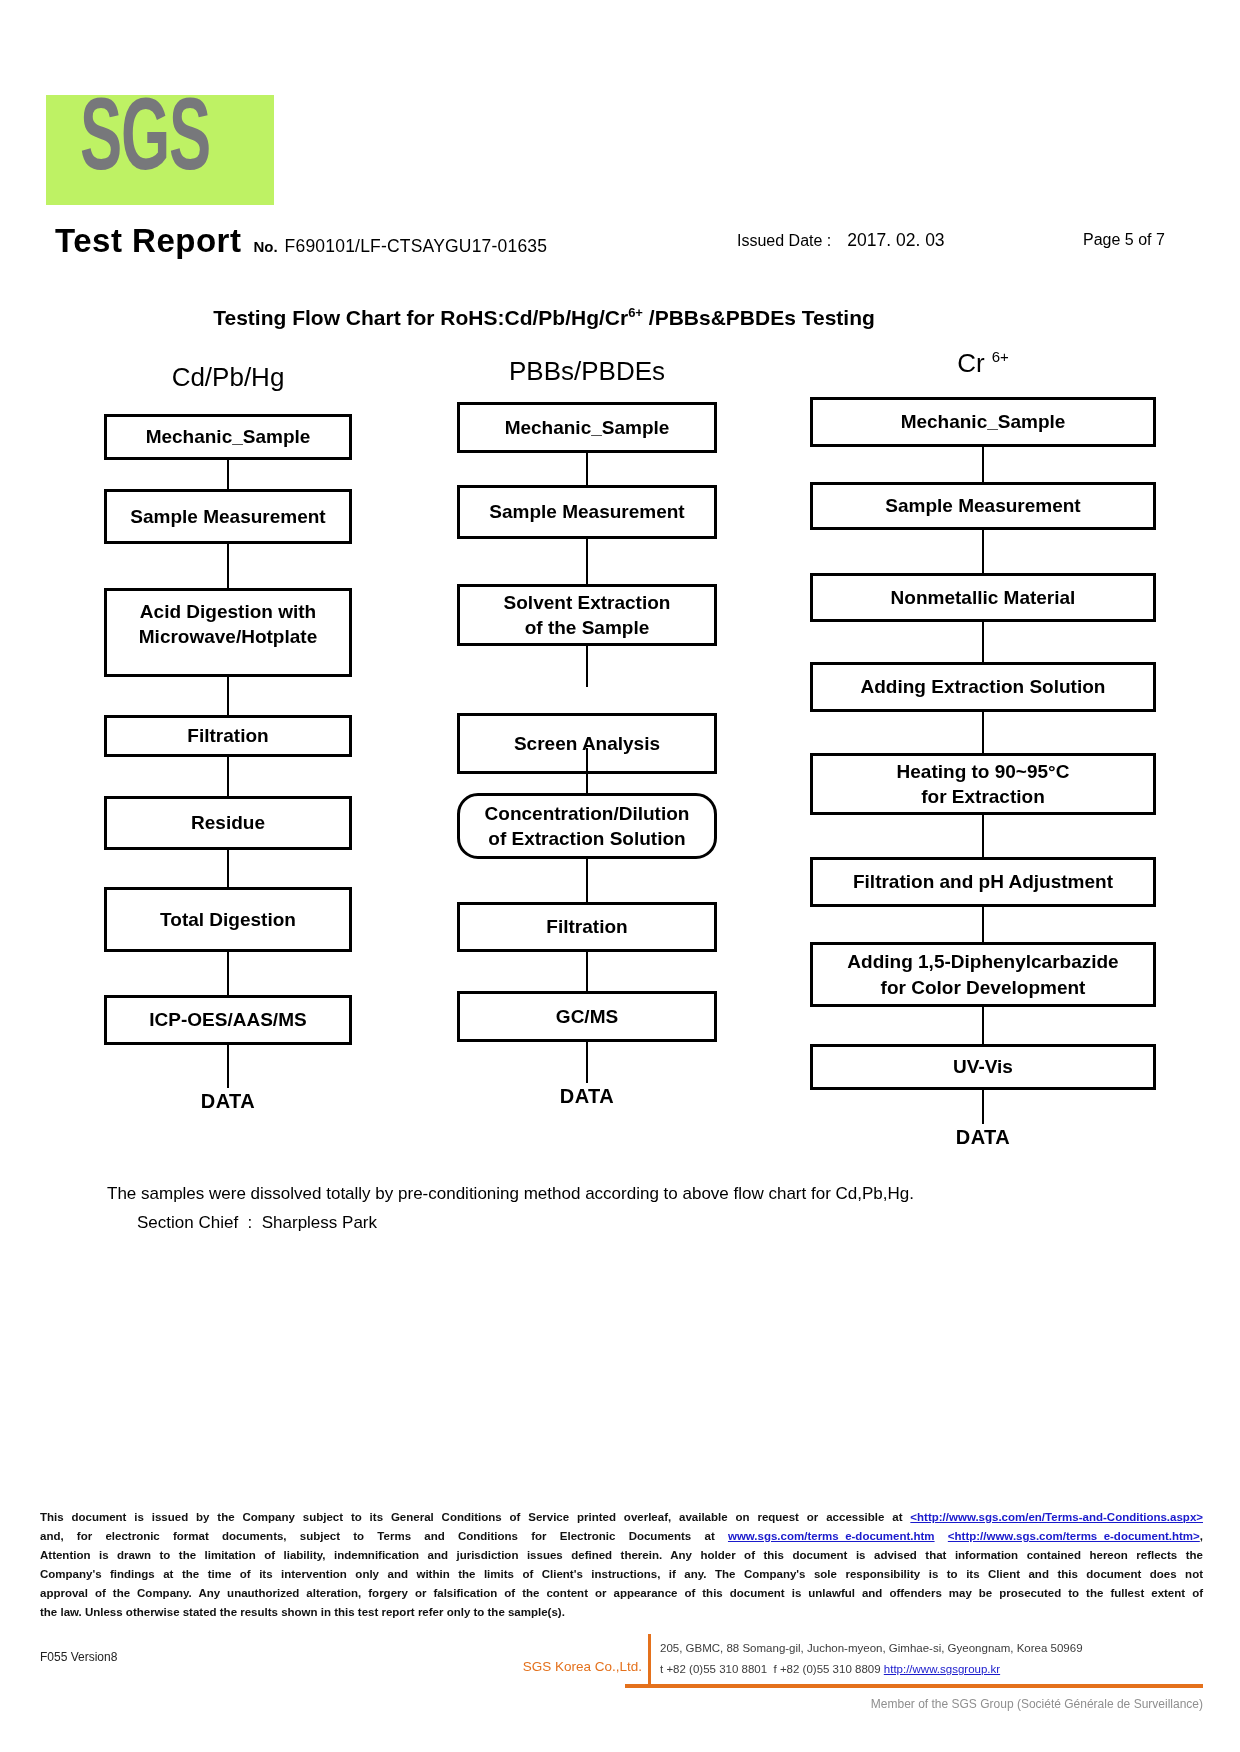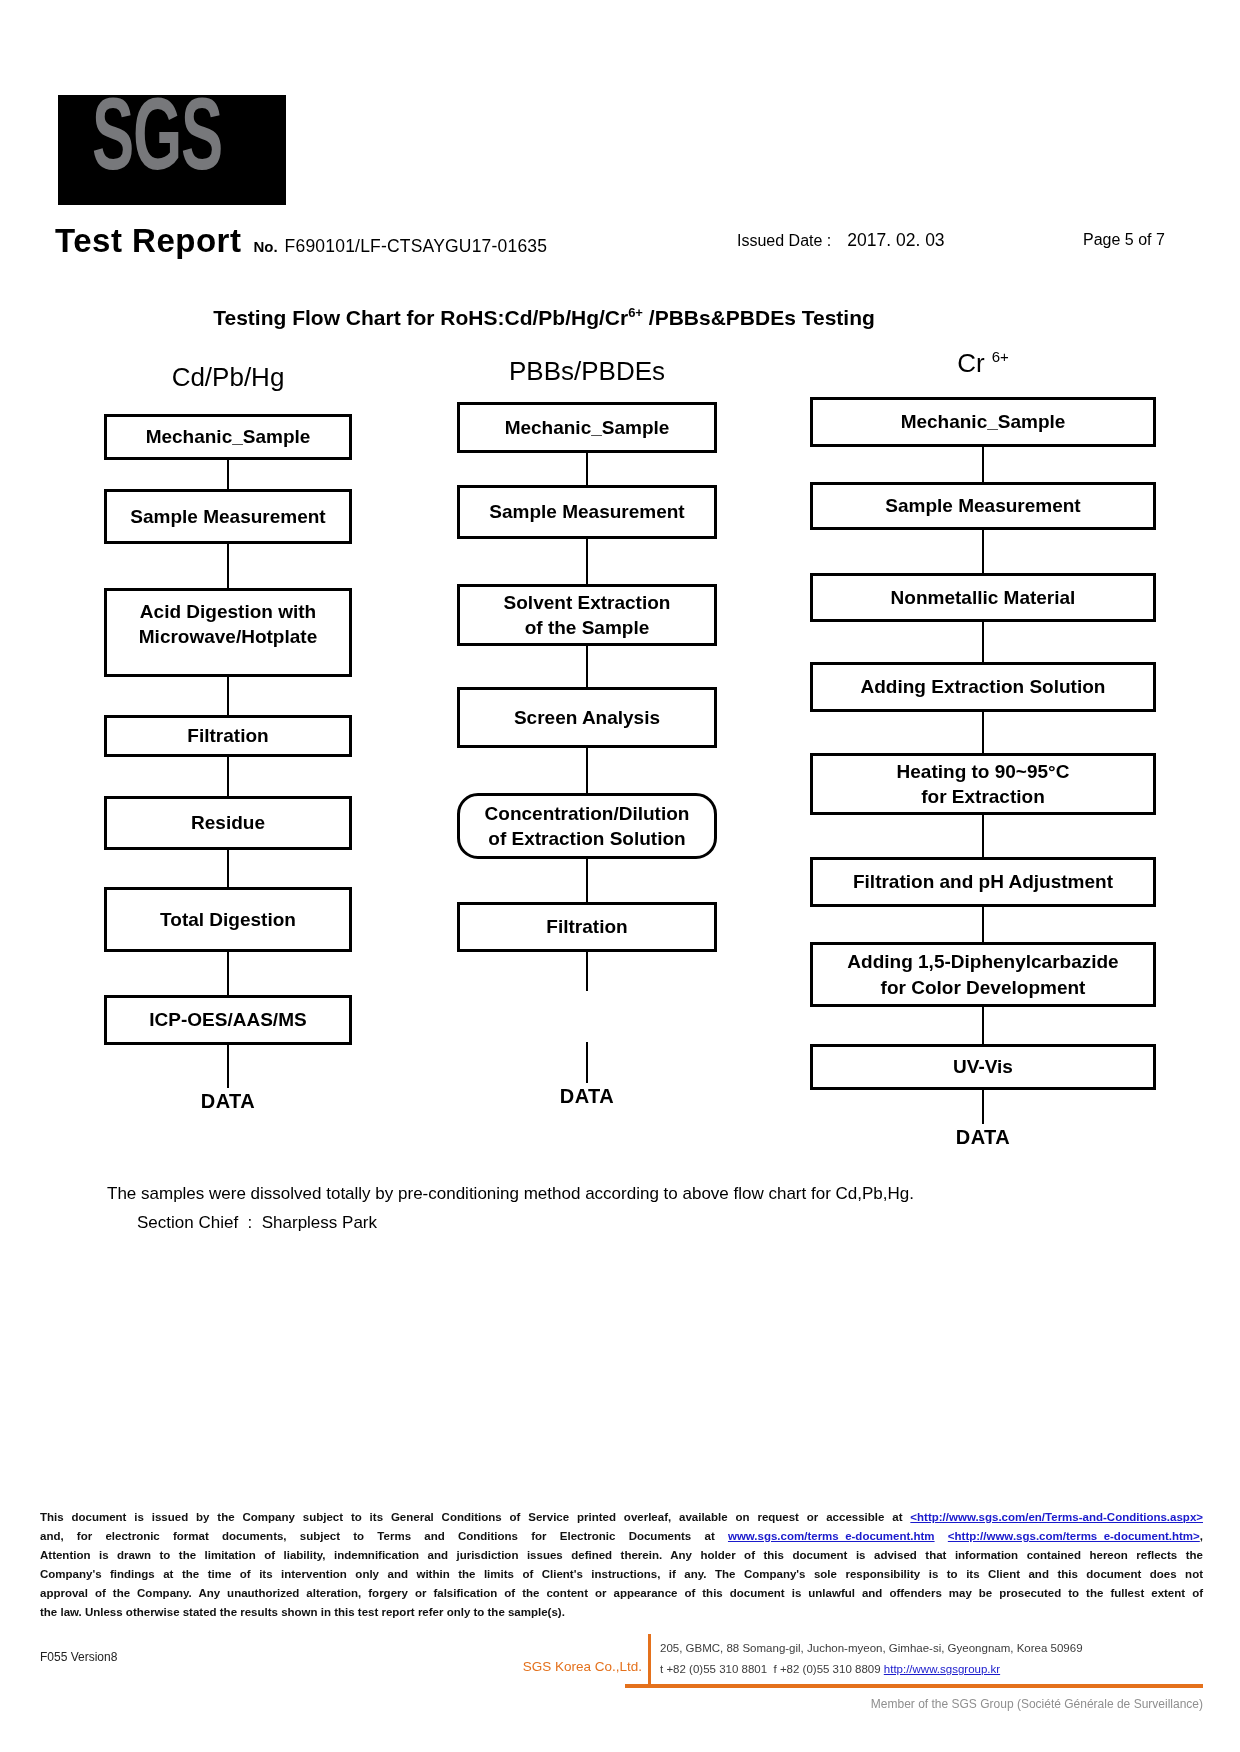--- a/index.html
+++ b/index.html
@@ -2,21 +2,21 @@
 <html><head>
 <meta charset="utf-8">
 <style>
   html,body{margin:0;padding:0;background:#e9e9e9;}
   *{box-sizing:border-box;}
   .page{
     position:relative;width:1240px;height:1752px;margin:0 auto;background:#ffffff;
     font-family:"Liberation Sans",sans-serif;color:#000;overflow:hidden;
   }
   
-  .logo-box{position:absolute;left:58px;top:95px;width:228px;height:110px;background:#000000;overflow:hidden;}
+  .logo-box{position:absolute;left:46px;top:95px;width:228px;height:110px;background:#bef264;overflow:hidden;}
   .logo-text{position:absolute;left:34px;top:-12px;font-size:102px;line-height:102px;font-weight:bold;
     color:#77787b;letter-spacing:-2px;transform:scaleX(0.62);transform-origin:0 0;}
   
   .report-line{position:absolute;left:55px;top:222px;display:flex;align-items:baseline;white-space:nowrap;}
   .report-title{font-size:33px;font-weight:bold;letter-spacing:0.5px;}
   .report-no-label{font-size:15px;font-weight:bold;margin-left:12px;}
   .report-no{font-size:17.5px;font-weight:normal;margin-left:7px;letter-spacing:0.2px;}
   .issued-line{position:absolute;left:737px;top:230px;display:flex;align-items:baseline;white-space:nowrap;}
   .issued-label{font-size:16px;}
   .issued-date{font-size:17.5px;margin-left:16px;}
@@ -92,27 +92,28 @@
   <div class="fdata" style="left:104px;top:1090px;width:248px;">DATA</div>
 
   <div class="col-header" style="left:457px;top:356px;width:260px;">PBBs/PBDEs</div>
   <div class="fbox" style="left:457px;top:402px;width:260px;height:51px;">Mechanic_Sample</div>
   <div class="conn" style="left:586px;top:453px;height:32px;"></div>
   <div class="fbox" style="left:457px;top:485px;width:260px;height:54px;">Sample Measurement</div>
   <div class="conn" style="left:586px;top:539px;height:45px;"></div>
   <div class="fbox" style="left:457px;top:584px;width:260px;height:62px;">Solvent Extraction
 of the Sample</div>
   <div class="conn" style="left:586px;top:646px;height:41px;"></div>
-  <div class="fbox" style="left:457px;top:687px;width:260px;height:61px;">Screen Analysis</div>
+  <div class="fbox" style="left:457px;top:713px;width:260px;height:61px;">Screen Analysis</div>
   <div class="conn" style="left:586px;top:748px;height:45px;"></div>
   <div class="fbox" style="left:457px;top:793px;width:260px;height:66px;border-radius:21px;">Concentration/Dilution
 of Extraction Solution</div>
   <div class="conn" style="left:586px;top:859px;height:43px;"></div>
   <div class="fbox" style="left:457px;top:902px;width:260px;height:50px;">Filtration</div>
   <div class="conn" style="left:586px;top:952px;height:39px;"></div>
+  <div class="fbox" style="left:457px;top:991px;width:260px;height:51px;">GC/MS</div>
   <div class="conn" style="left:586px;top:1042px;height:41px;"></div>
   <div class="fdata" style="left:457px;top:1085px;width:260px;">DATA</div>
 
   <div class="col-header" style="left:810px;top:348px;width:346px;"><span>Cr</span><sup>6+</sup></div>
   <div class="fbox" style="left:810px;top:397px;width:346px;height:50px;">Mechanic_Sample</div>
   <div class="conn" style="left:982px;top:447px;height:35px;"></div>
   <div class="fbox" style="left:810px;top:482px;width:346px;height:48px;">Sample Measurement</div>
   <div class="conn" style="left:982px;top:530px;height:43px;"></div>
   <div class="fbox" style="left:810px;top:573px;width:346px;height:49px;">Nonmetallic Material</div>
   <div class="conn" style="left:982px;top:622px;height:40px;"></div>

